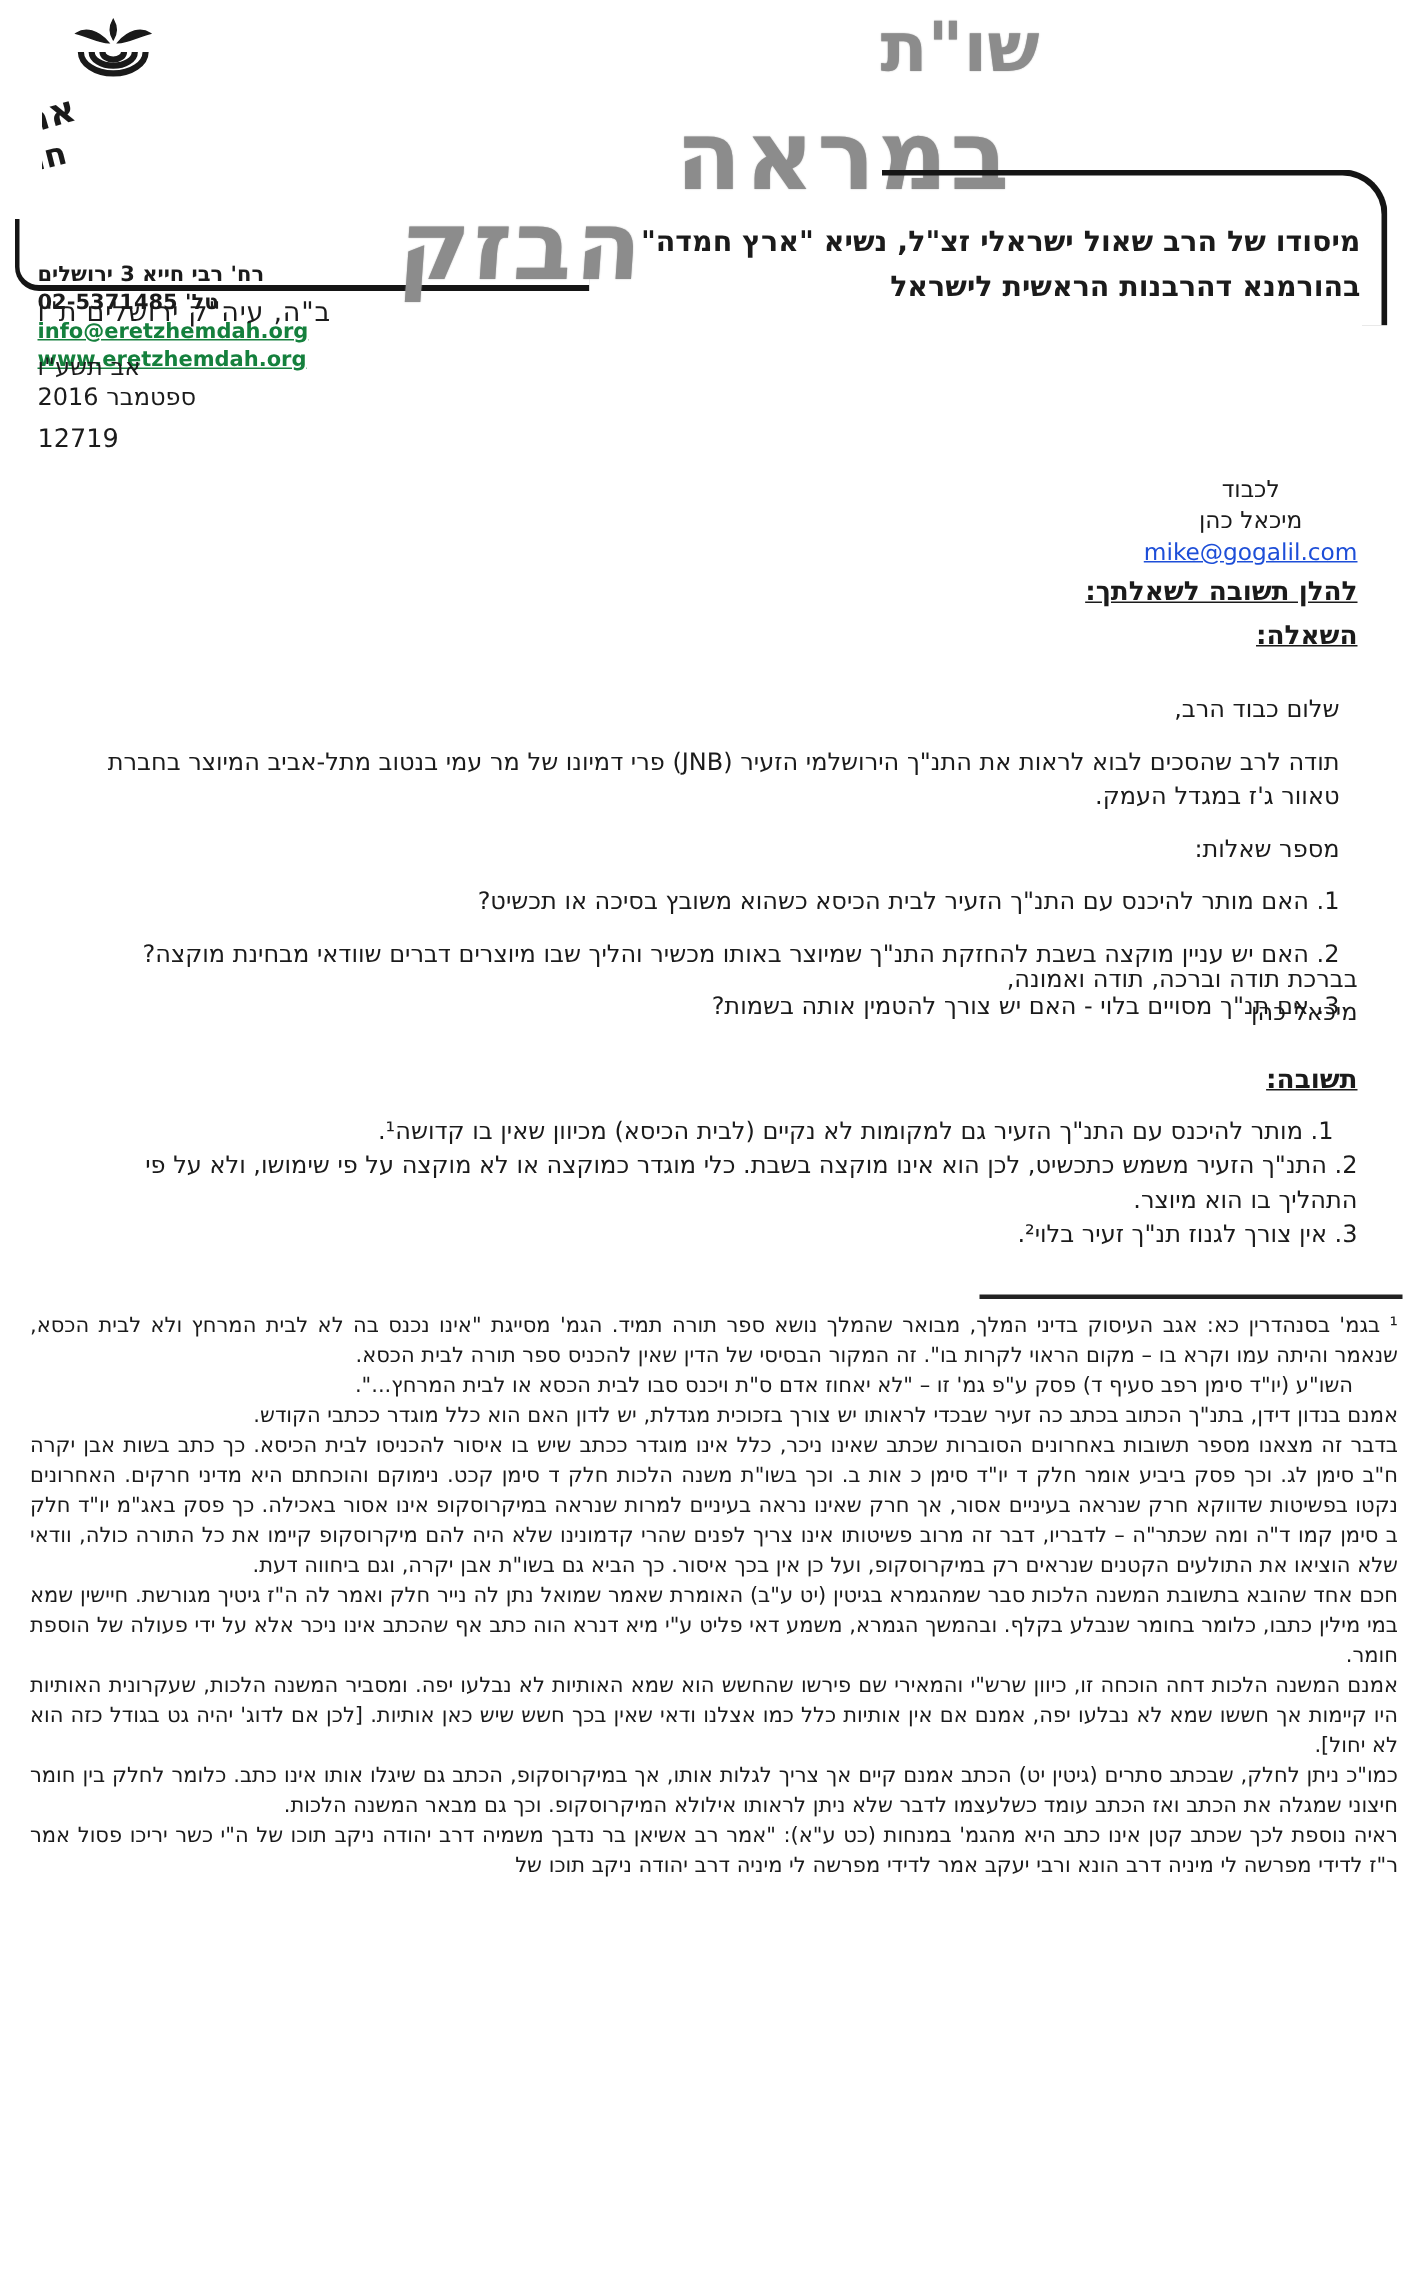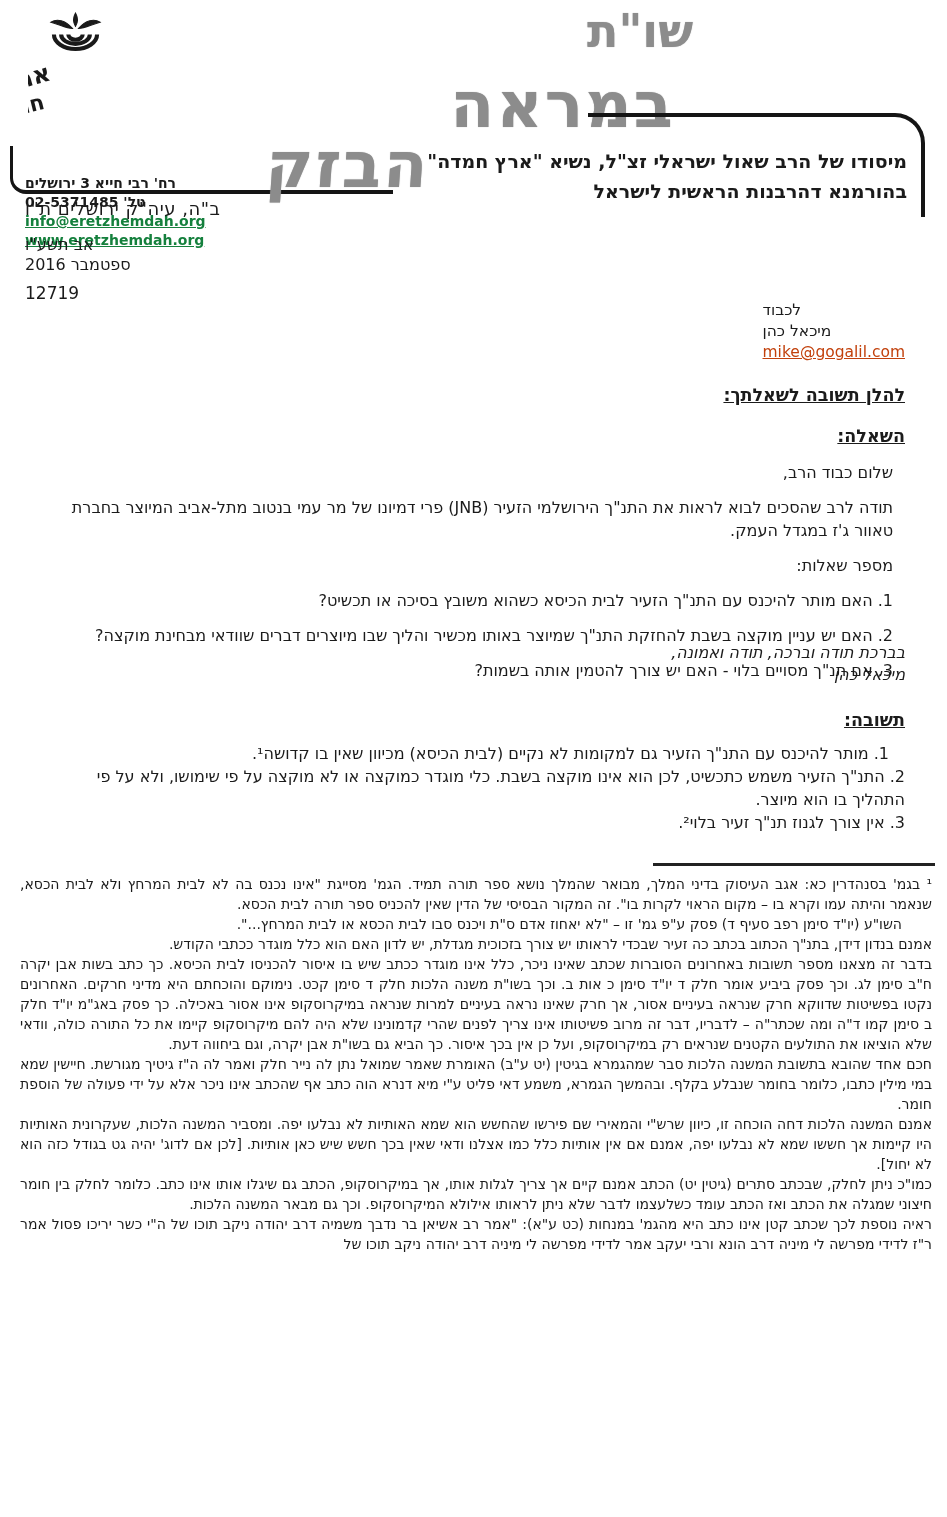--- a/index.html
+++ b/index.html
@@ -23,31 +23,31 @@
   .title-bemareh{left:405px;top:68px;width:315px;text-align:center;font-size:64px;letter-spacing:2px;}
   .title-habazak{left:228px;top:128px;width:240px;text-align:center;font-size:64px;letter-spacing:2px;transform:skewX(-4deg);z-index:2;}
   .right-bracket{left:588px;top:113px;width:333px;height:100px;
     border-top:4px solid #151515;border-right:4px solid #151515;
     border-top-right-radius:30px;}
   .subtitle{right:40px;top:146px;width:500px;
     font-size:19px;line-height:30px;font-weight:bold;}
   
   .date-block{left:25px;top:235px;direction:rtl;text-align:left;font-size:16px;line-height:20px;}
   .resp-num{margin-top:8px;font-size:17px;}
-  .recipient{right:42px;top:300px;text-align:left;font-size:15.5px;line-height:21px;}
-  .recipient a{color:#c2410c;text-decoration:underline;}
+  .recipient{right:42px;top:316px;text-align:center;font-size:15.5px;line-height:21px;}
+  .recipient a{color:#1d4ed8;text-decoration:underline;}
   
   .heading{font-weight:bold;text-decoration:underline;font-size:17.5px;}
   .greeting{right:42px;top:385px;}
-  .q-heading{right:42px;top:414px;margin-top:12px;}
+  .q-heading{right:42px;top:414px;}
   .a-heading{right:42px;top:710px;}
   
   .qbody{right:42px;left:40px;top:449px;text-align:right;font-size:16px;line-height:23px;}
   .qbody p{margin:12px;}
-  .closing{right:42px;top:642px;text-align:right;font-size:16px;line-height:22px;font-style:italic;}
+  .closing{right:42px;top:642px;text-align:right;font-size:16px;line-height:22px;}
   .abody{right:42px;left:40px;top:742px;text-align:right;font-size:16px;line-height:23px;}
   .abody p{margin:0;}
   .abody .first{margin-right:16px;}
   
   .fn-rule{left:653px;top:863px;width:282px;height:3px;background:#222;}
   .footnotes{left:20px;width:912px;top:874px;text-align:justify;
     font-size:14px;line-height:20px;}
   .footnotes p{margin:0;}
   .footnotes p.indent{text-indent:30px;}
 </style>

